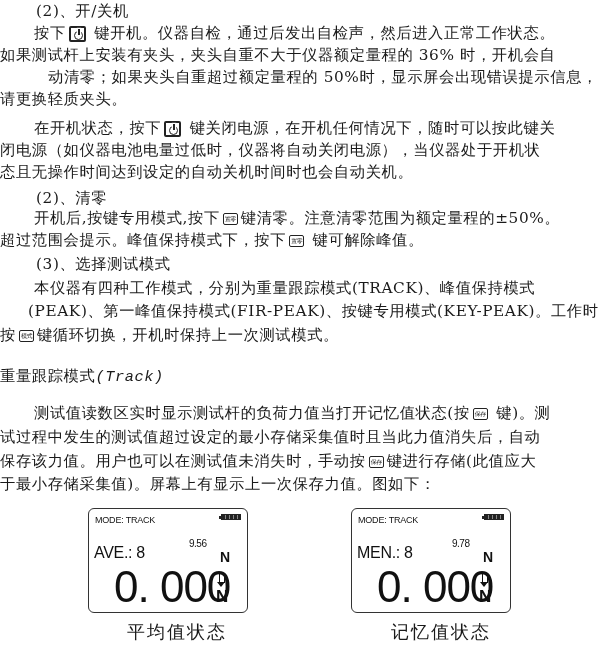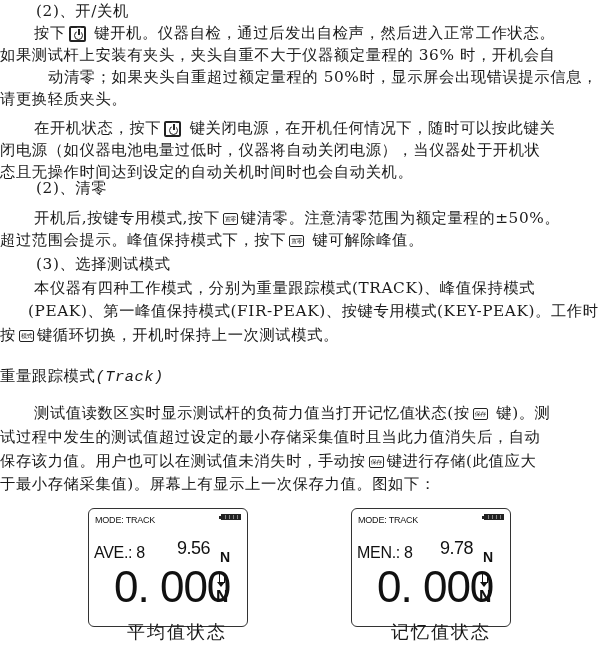--- a/index.html
+++ b/index.html
@@ -31,35 +31,35 @@
     content:""; position:absolute; left:7px; top:1px;
     width:2px; height:6px; background:#222; box-shadow:0 0 0 1.2px #fff;
   }
   .key.small {
     width:15px; height:12px; font-size:6px; padding-top:2px;
     letter-spacing:-0.5px;
   }
   .it { font-style:italic; }
 
   .lcd {
-    position:absolute; width:160px; height:119px;
+    position:absolute; width:160px; height:105px;
     border:1.5px solid #333; border-radius:6px; box-sizing:border-box;
     font-family:"Liberation Sans", "DejaVu Sans", sans-serif; color:#111;
   }
   .lcd .mode { position:absolute; left:6px; top:6px; font-size:9px; letter-spacing:-0.2px; }
   .lcd .battery {
     position:absolute; right:6px; top:5px; width:20px; height:6px;
     border:1px solid #222; box-sizing:border-box;
     background:repeating-linear-gradient(90deg,#222 0 3px,#888 3px 4px);
   }
   .lcd .battery::before {
     content:""; position:absolute; left:-3px; top:1px; width:2px; height:3px; background:#222;
   }
   .lcd .stat { position:absolute; left:5px; top:35px; font-size:16px; letter-spacing:-0.3px; }
-  .lcd .stat-val { position:absolute; left:88px; top:29px; font-size:18px; letter-spacing:-0.5px; }
+  .lcd .stat-val { position:absolute; left:100px; top:29px; font-size:10px; letter-spacing:-0.5px; }
   .lcd .unit-small { position:absolute; left:131px; top:40px; font-size:14px; font-weight:bold; }
   .lcd .big {
     position:absolute; left:25px; top:56px; font-size:44px; line-height:44px;
     letter-spacing:-1px;
   }
   .lcd .arrow {
     position:absolute; left:130px; top:64px; width:6px; height:10px;
     border:1.5px solid #111; box-sizing:border-box; border-bottom:none;
   }
   .lcd .arrow::after {
@@ -83,21 +83,21 @@
 <div class="line" style="top:44px;">如果测试杆上安装有夹头，夹头自重不大于仪器额定量程的 36% 时，开机会自</div>
 <div class="line" style="top:66px;padding-left:48px;">动清零；如果夹头自重超过额定量程的 50%时，显示屏会出现错误提示信息，</div>
 <div class="line" style="top:88px;">请更换轻质夹头。</div>
 
 <div class="line indent" style="top:117px;">
   <span>在开机状态，按下</span><span class="key power"></span><span> 键关闭电源，在开机任何情况下，随时可以按此键关</span>
 </div>
 <div class="line" style="top:139px;">闭电源（如仪器电池电量过低时，仪器将自动关闭电源），当仪器处于开机状</div>
 <div class="line" style="top:161px;">态且无操作时间达到设定的自动关机时间时也会自动关机。</div>
 
-<div class="line heading" style="top:177px;">(2)、清零</div>
+<div class="line heading" style="top:187px;">(2)、清零</div>
 <div class="line indent" style="top:207px;">
   <span>开机后,按键专用模式,按下</span><span class="key small">置零</span><span>键清零。注意清零范围为额定量程的±50%。</span>
 </div>
 <div class="line" style="top:229px;">
   <span>超过范围会提示。峰值保持模式下，按下</span><span class="key small">置零</span><span> 键可解除峰值。</span>
 </div>
 
 <div class="line heading" style="top:253px;">(3)、选择测试模式</div>
 <div class="line indent" style="top:277px;">本仪器有四种工作模式，分别为重量跟踪模式(TRACK)、峰值保持模式</div>
 <div class="line" style="top:300px;margin-left:28px;">(PEAK)、第一峰值保持模式(FIR-PEAK)、按键专用模式(KEY-PEAK)。工作时</div>

